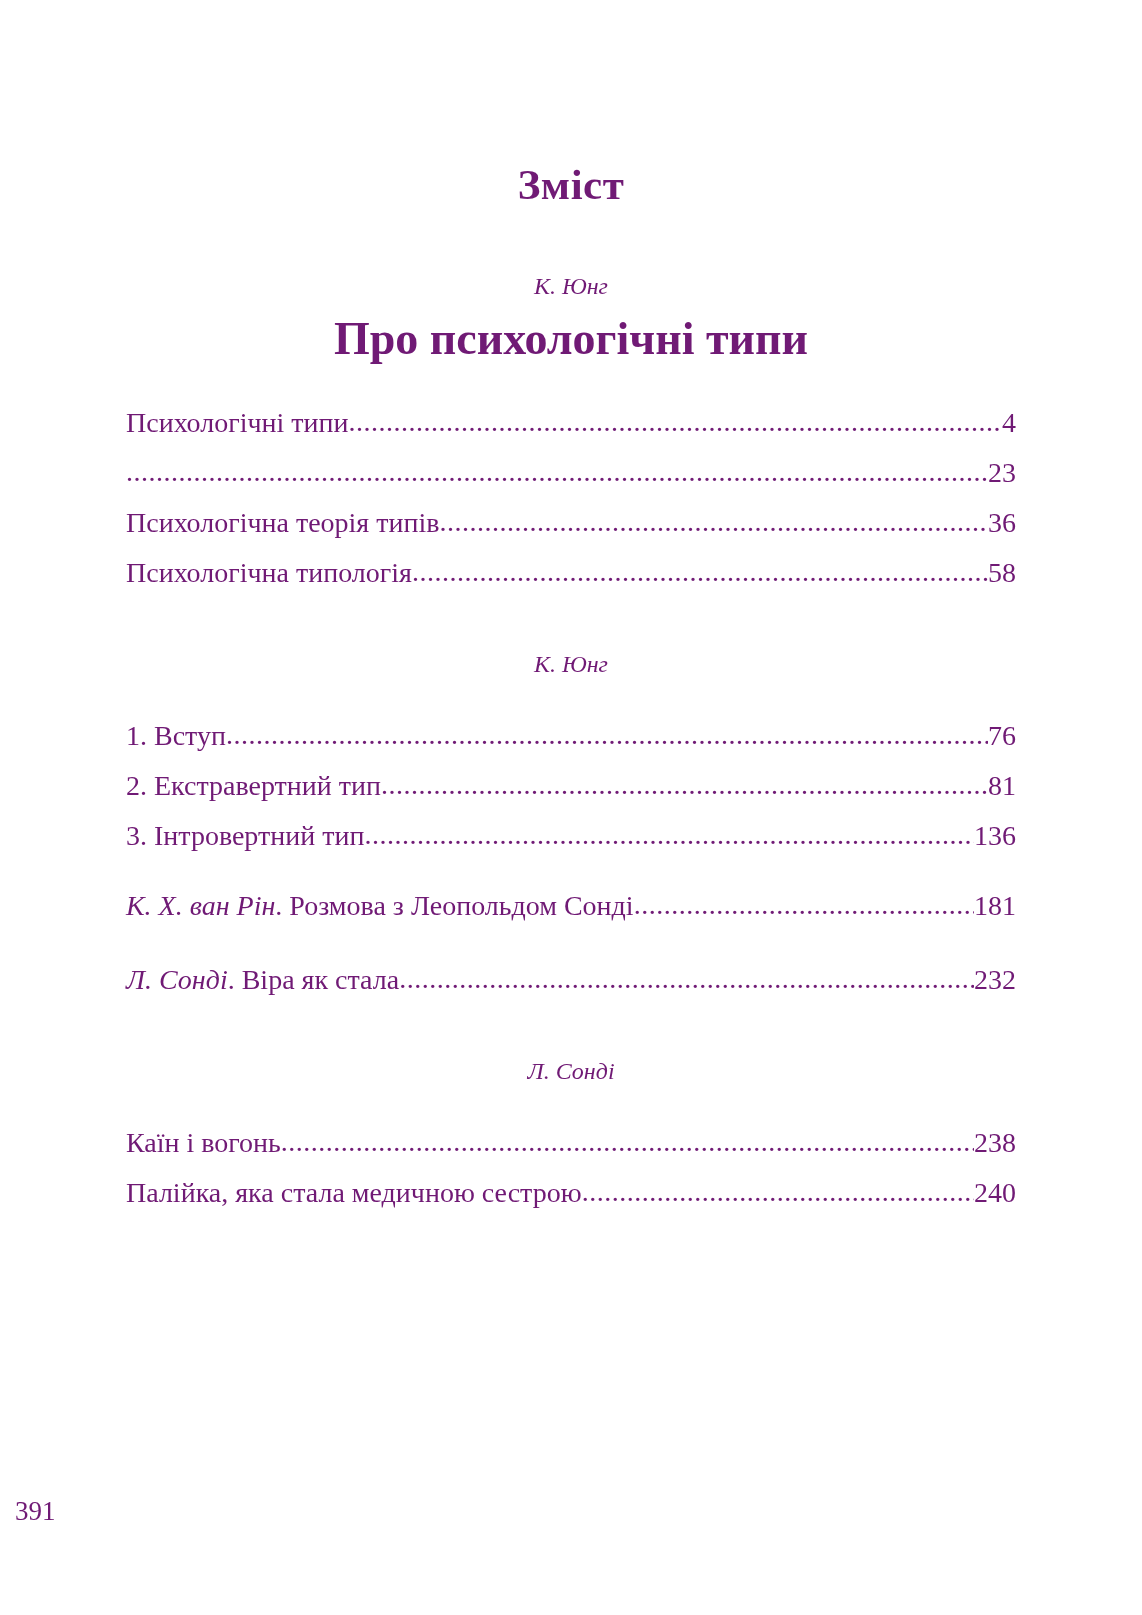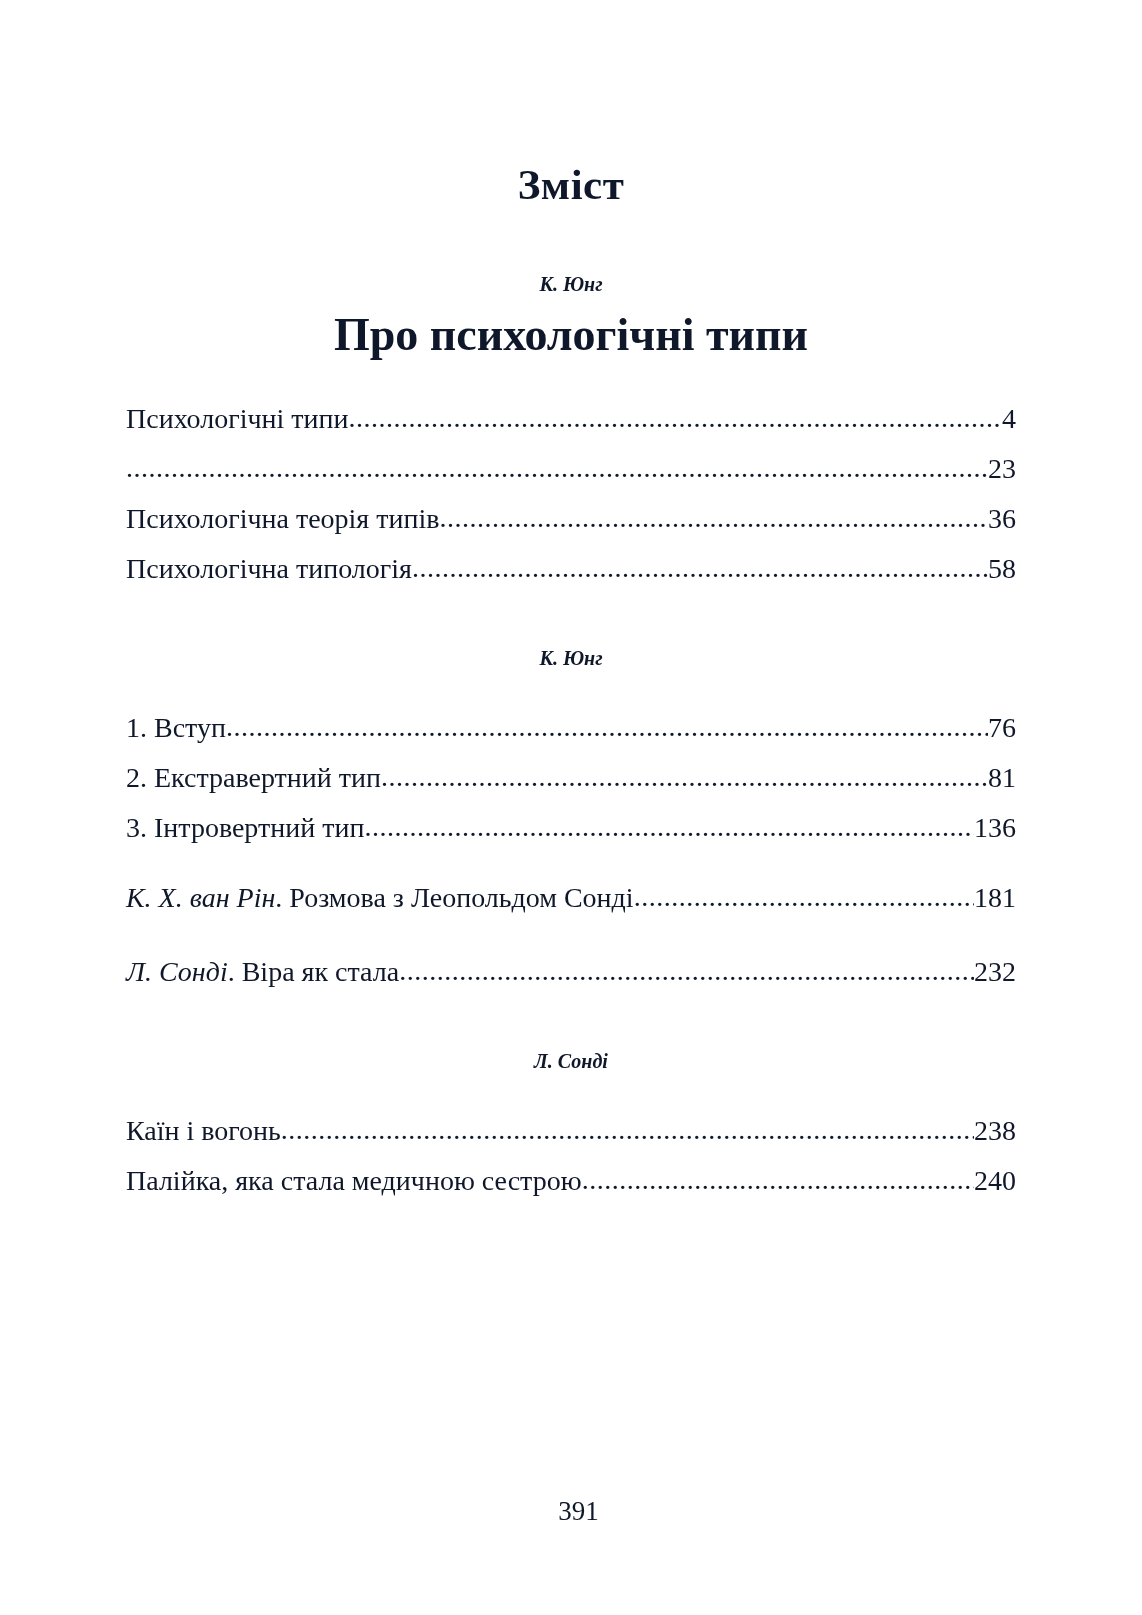--- a/index.html
+++ b/index.html
@@ -6,44 +6,44 @@
     margin: 0;
     padding: 0;
     background: #ffffff;
   }
   .page {
     position: relative;
     width: 1142px;
     height: 1615px;
     margin: 0 auto;
     background: #ffffff;
-    color: #0f172a;
+    color: #701a75;
     font-family: "Liberation Serif", "DejaVu Serif", serif;
     box-sizing: border-box;
     overflow: hidden;
   }
   .content {
     position: absolute;
     left: 126px;
     right: 126px;
     top: 0;
   }
   .toc-title {
     text-align: center;
     font-size: 43px;
     font-weight: bold;
     letter-spacing: 0.5px;
     margin-top: 160px;
     margin-bottom: 0;
   }
   .section-author {
     text-align: center;
-    font-size: 20px;
+    font-size: 24px;
     font-style: italic;
-    font-weight: bold;
+    font-weight: normal;
     margin-top: 64px;
   }
   .section-heading {
     text-align: center;
     font-size: 46px;
     font-weight: bold;
     margin-top: 12px;
   }
   .entries {
     margin-top: 44px;
@@ -75,21 +75,21 @@
     flex: 0 0 auto;
     text-align: right;
   }
   .group-gap-1 { margin-top: 58px; }
   .entry-standalone { margin-bottom: 34px; }
   .folio {
     position: absolute;
     left: 0;
     right: 0;
     bottom: 88px;
-    text-align: center;
+    text-align: left;
     font-size: 27px;
     margin-left: 15px;
   }
 </style>
 </head>
 <body>
 
 <div class="page">
   <div class="content">
 

